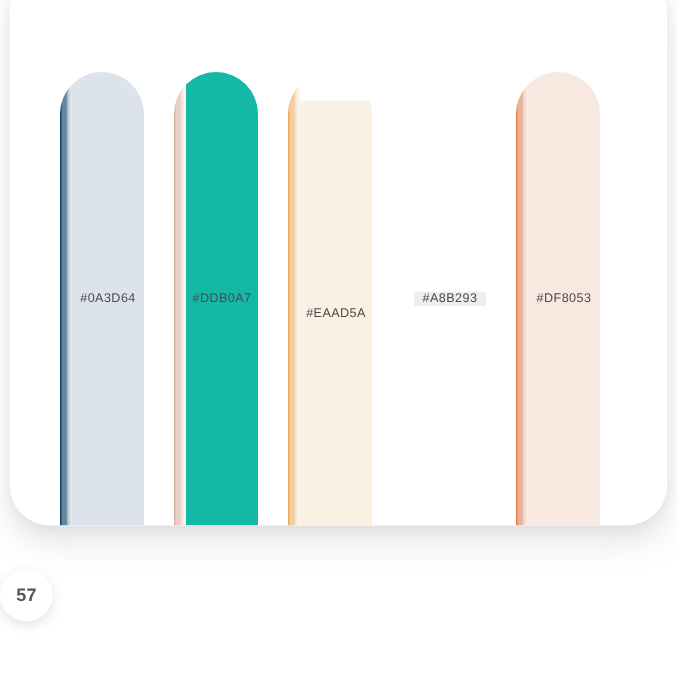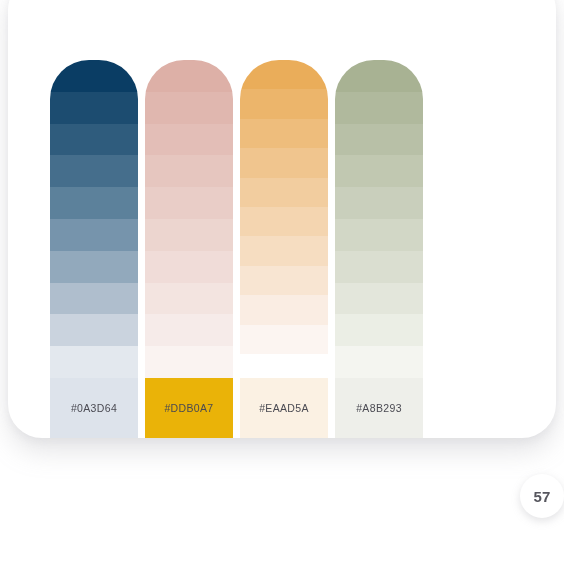--- a/index.html
+++ b/index.html
@@ -32,26 +32,26 @@
     position: absolute;
     left: 0;
     top: 0;
     width: 548px;
     height: 462px;
   }
 
   .swatch-column {
     position: absolute;
     top: 84px;
-    width: 88px;
+    width: 70px;
     height: 378px;
     border-radius: 39px 39px 0 0;
     overflow: hidden;
     display: flex;
-    flex-direction: column;
+    flex-direction: row;
   }
 
   .tint-step {
     width: 100%;
     flex: 1 1 0;
   }
 
   .tint-step.label-step {
     flex: 0 0 60px;
     display: flex;
@@ -66,21 +66,21 @@
     font-family: "Liberation Sans", sans-serif;
     white-space: nowrap;
   }
 
   #badge-bar {
     position: absolute;
     left: 0;
     right: 0;
     top: 474px;
     display: flex;
-    justify-content: flex-end;
+    justify-content: flex-start;
     align-items: center;
   }
 
   #badge-group {
     position: relative;
     display: flex;
     align-items: center;
     height: 44px;
   }
 
@@ -148,54 +148,69 @@
         <div class="tint-step" style="background: rgb(221, 176, 167);"></div>
         <div class="tint-step" style="background: rgb(224, 183, 175);"></div>
         <div class="tint-step" style="background: rgb(227, 190, 183);"></div>
         <div class="tint-step" style="background: rgb(230, 198, 191);"></div>
         <div class="tint-step" style="background: rgb(233, 205, 199);"></div>
         <div class="tint-step" style="background: rgb(236, 213, 207);"></div>
         <div class="tint-step" style="background: rgb(240, 220, 216);"></div>
         <div class="tint-step" style="background: rgb(243, 228, 224);"></div>
         <div class="tint-step" style="background: rgb(246, 235, 233);"></div>
         <div class="tint-step" style="background: rgb(250, 243, 241);"></div>
-        <div class="tint-step label-step" style="background: #eab308;">
+        <div class="tint-step label-step" style="background: #14b8a6;">
           <span class="hex-label">#DDB0A7</span>
         </div>
       </div>
       <div class="swatch-column" style="left: 232px;">
         <div class="tint-step" style="background: rgb(234, 173, 90);"></div>
         <div class="tint-step" style="background: rgb(236, 181, 107);"></div>
         <div class="tint-step" style="background: rgb(238, 189, 124);"></div>
         <div class="tint-step" style="background: rgb(240, 197, 142);"></div>
         <div class="tint-step" style="background: rgb(242, 205, 159);"></div>
         <div class="tint-step" style="background: rgb(244, 213, 176);"></div>
         <div class="tint-step" style="background: rgb(246, 221, 193);"></div>
         <div class="tint-step" style="background: rgb(248, 229, 210);"></div>
         <div class="tint-step" style="background: rgb(250, 237, 227);"></div>
         <div class="tint-step" style="background: rgb(252, 245, 241);"></div>
         <div class="tint-step label-step" style="background: rgb(251, 241, 227); margin-top: 24px;">
           <span class="hex-label">#EAAD5A</span>
         </div>
       </div>
-      <div class="swatch-column" style="left: 327px;">
+      <div class="swatch-column" style="left: 327px; align-items: center;">
         <div class="tint-step" style="background: rgb(168, 178, 147);"></div>
         <div class="tint-step" style="background: rgb(176, 185, 157);"></div>
         <div class="tint-step" style="background: rgb(184, 192, 167);"></div>
         <div class="tint-step" style="background: rgb(193, 200, 177);"></div>
         <div class="tint-step" style="background: rgb(201, 207, 188);"></div>
         <div class="tint-step" style="background: rgb(210, 215, 198);"></div>
         <div class="tint-step" style="background: rgb(218, 222, 208);"></div>
         <div class="tint-step" style="background: rgb(227, 230, 219);"></div>
         <div class="tint-step" style="background: rgb(235, 238, 229);"></div>
         <div class="tint-step" style="background: rgb(244, 245, 240);"></div>
         <div class="tint-step label-step" style="background: rgb(238, 239, 234);">
           <span class="hex-label">#A8B293</span>
         </div>
       </div>
+      <div class="swatch-column" style="left: 422px;">
+        <div class="tint-step" style="background: rgb(223, 128, 83);"></div>
+        <div class="tint-step" style="background: rgb(226, 140, 99);"></div>
+        <div class="tint-step" style="background: rgb(228, 152, 116);"></div>
+        <div class="tint-step" style="background: rgb(231, 164, 133);"></div>
+        <div class="tint-step" style="background: rgb(233, 176, 149);"></div>
+        <div class="tint-step" style="background: rgb(236, 188, 166);"></div>
+        <div class="tint-step" style="background: rgb(239, 200, 183);"></div>
+        <div class="tint-step" style="background: rgb(241, 212, 199);"></div>
+        <div class="tint-step" style="background: rgb(244, 224, 216);"></div>
+        <div class="tint-step" style="background: rgb(247, 236, 233);"></div>
+        <div class="tint-step label-step" style="background: rgb(247, 232, 224);">
+          <span class="hex-label">#DF8053</span>
+        </div>
+      </div>
     </div>
 </div>
 
 <div id="badge-bar">
   <div id="badge-group">
     <div id="badge-count">
       <span id="badge-count-text">57</span>
     </div>
   </div>
 </div>

